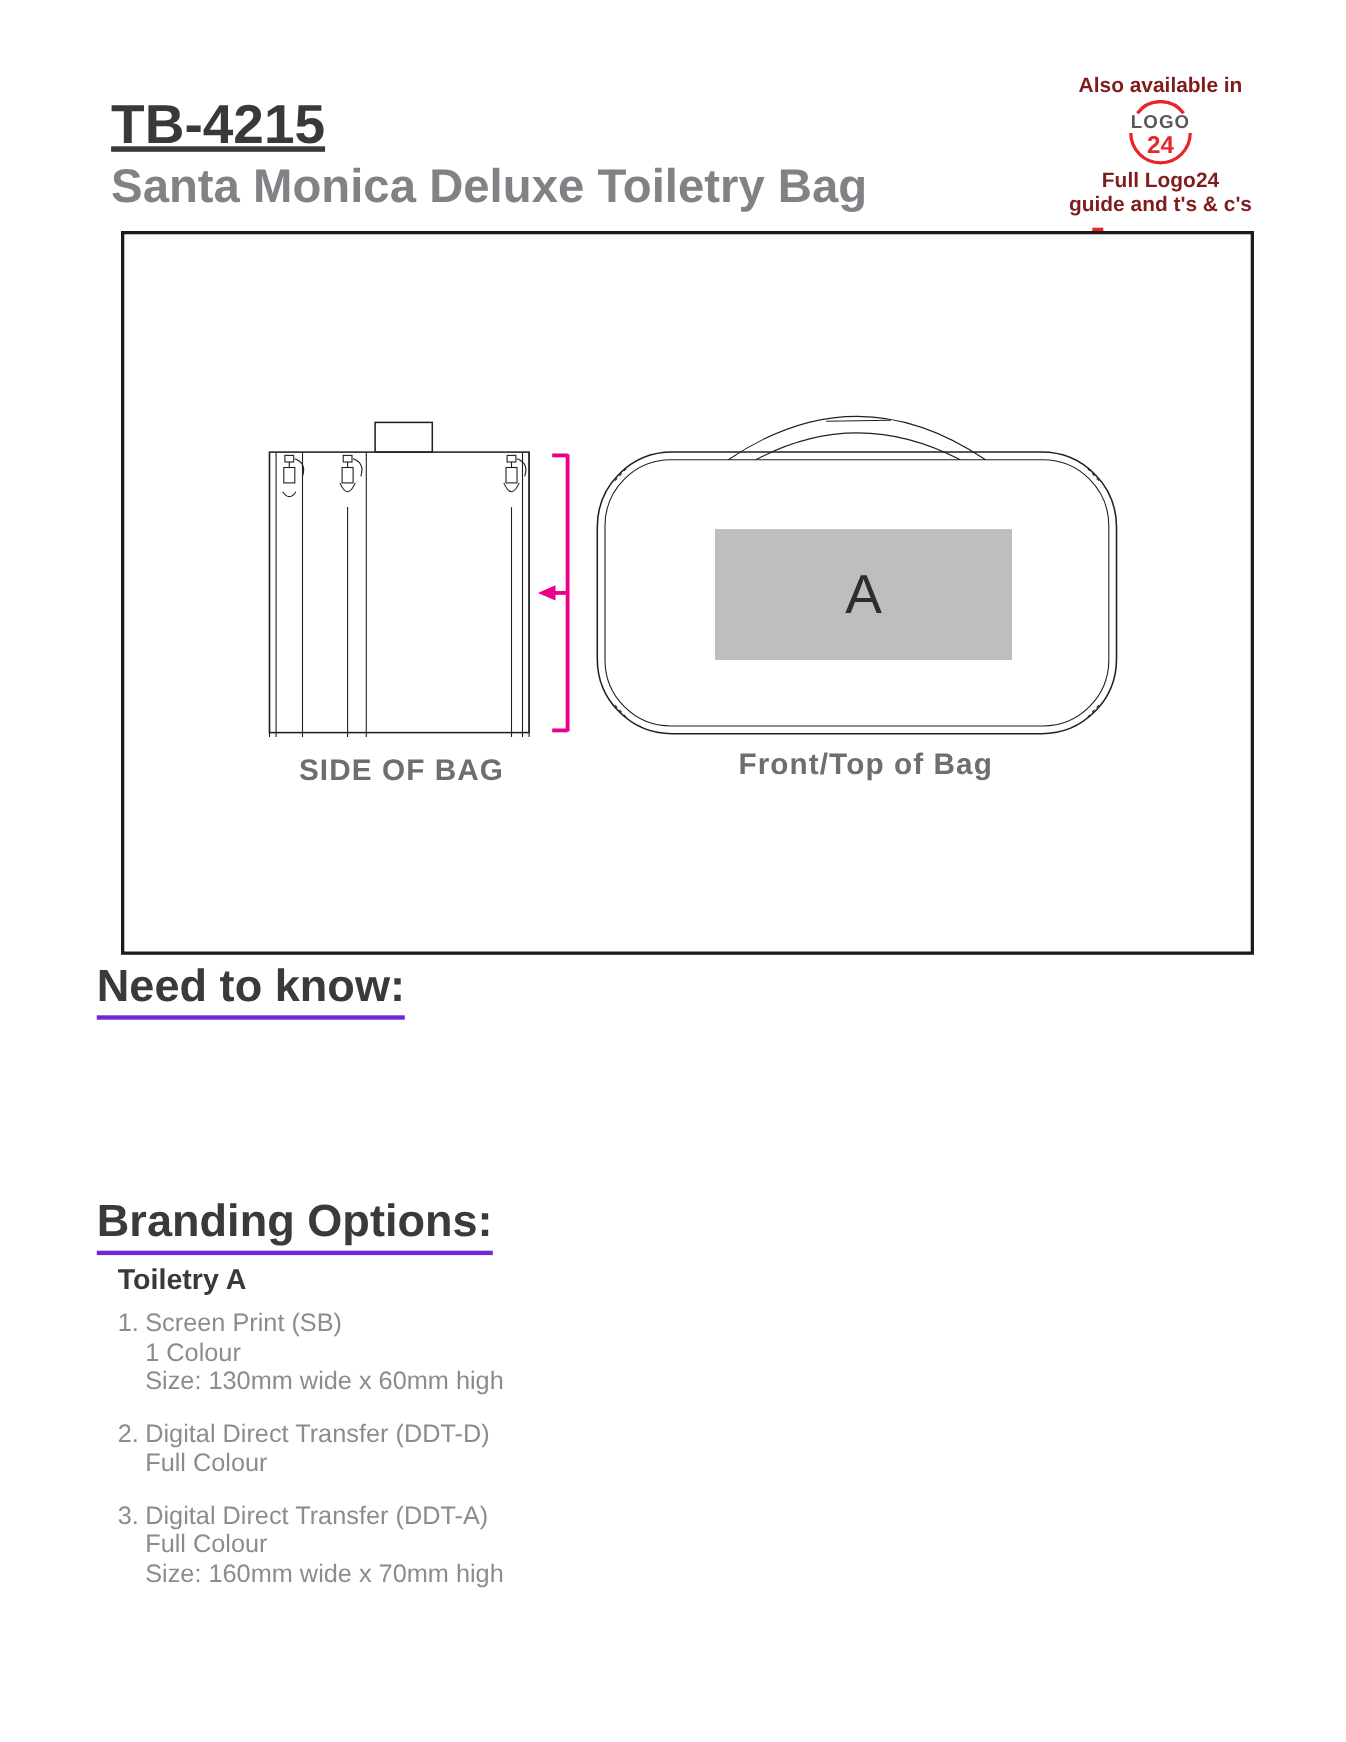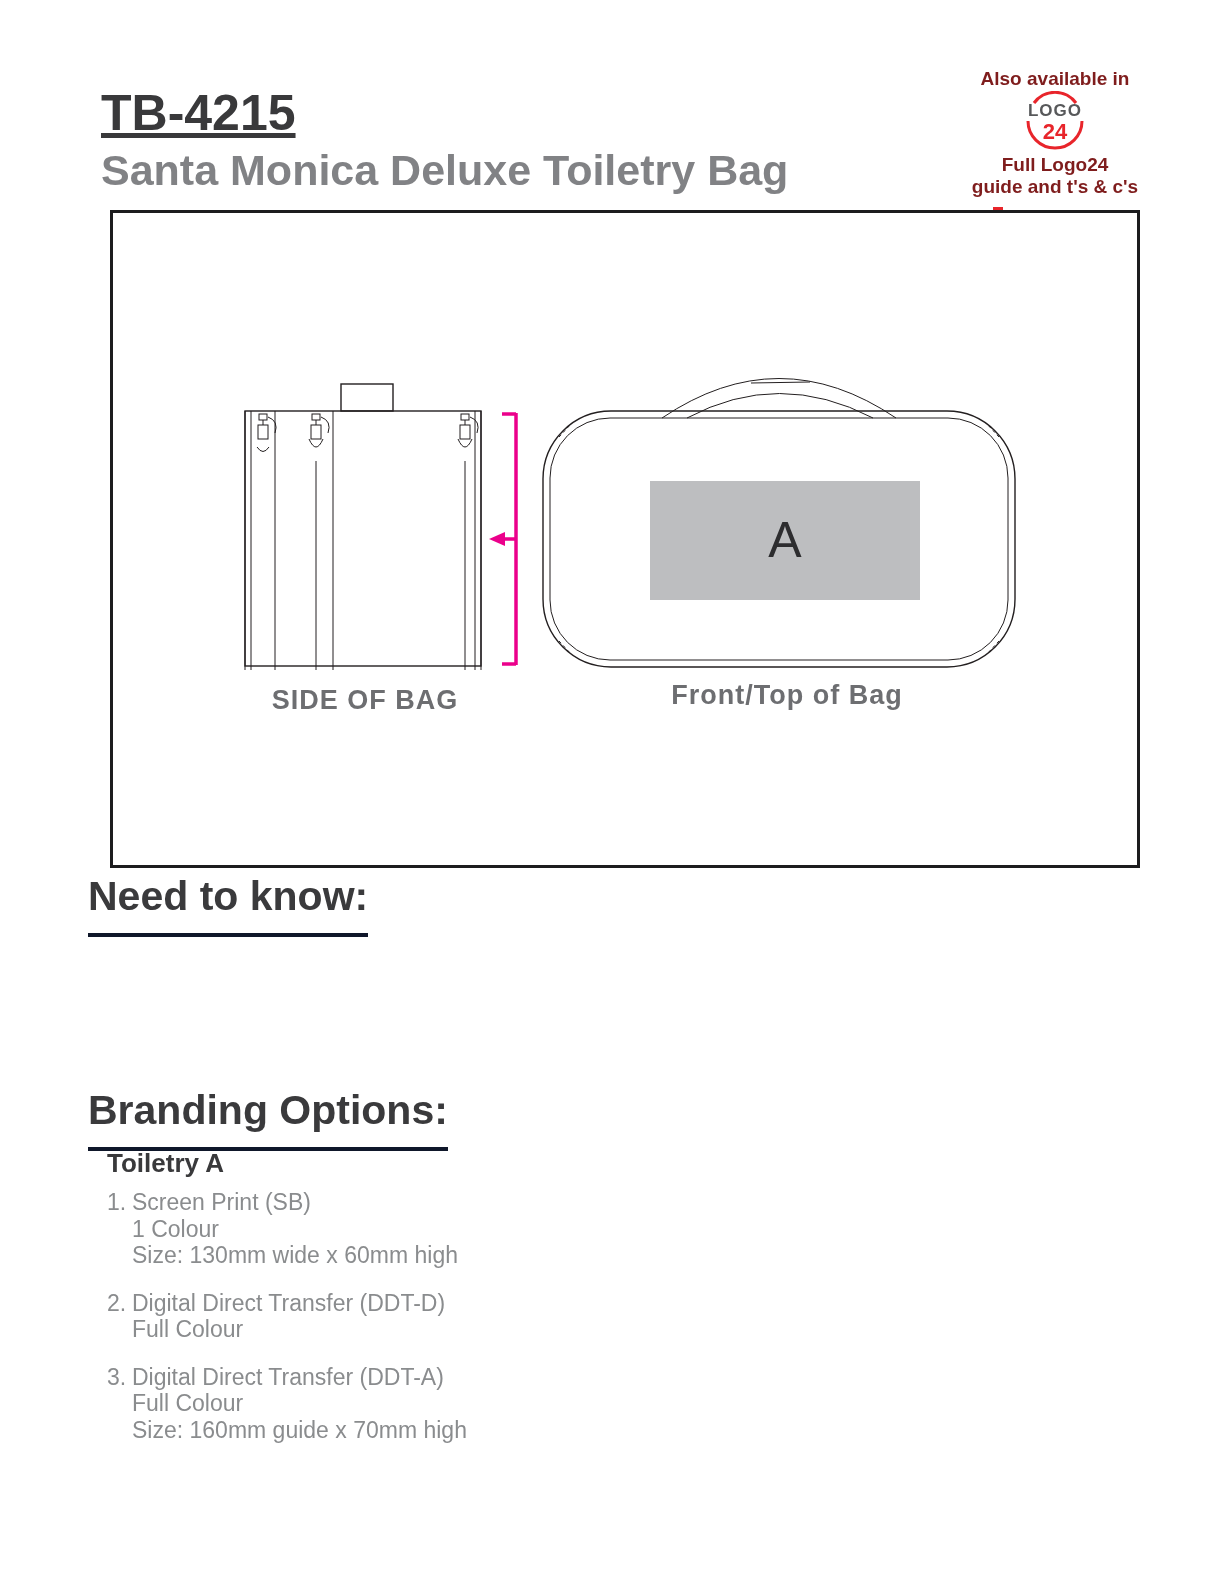--- a/index.html
+++ b/index.html
@@ -38,21 +38,21 @@
   .sketch-thin { stroke:#231f20; fill:none; stroke-width:1; }
   .dim { stroke:#eb008b; fill:none; stroke-width:3.5; }
   .dim-fill { fill:#eb008b; stroke:none; }
   .print-area { fill:#bdbec0; }
   .marker-letter { fill:#2d2d2f; font-size:50px; font-weight:400; }
   .drawing-label { fill:#6d6e71; font-size:27px; font-weight:bold; letter-spacing:1px; }
   
   .section-heading {
     position:absolute; left:88px;
     font-size:41px; font-weight:bold; color:#3a3a3c;
-    display:inline-block; border-bottom:4px solid #0f172a; padding-bottom:14px;
+    display:inline-block; border-bottom:4px solid #6d28d9; padding-bottom:4px;
     line-height:1.1;
     text-align:right;
   }
   #need-heading { top:874px; }
   #branding-heading { top:1088px; }
   
   .branding { position:absolute; left:107px; top:1148px; width:600px; }
   .position-title { font-size:26px; font-weight:bold; color:#39393b; margin-bottom:10px; }
   .option { margin-bottom:21px; color:#8a8c8e; font-size:23px; line-height:26.5px; }
   .option-row { display:flex; }
@@ -177,17 +177,17 @@
       </div>
     </div>
   </div>
 
   <div class="option">
     <div class="option-row">
       <span class="option-num">3.</span>
       <div class="option-lines">
         <div>Digital Direct Transfer (DDT-A)</div>
         <div>Full Colour</div>
-        <div>Size: 160mm guide x 70mm high</div>
+        <div>Size: 160mm wide x 70mm high</div>
       </div>
     </div>
   </div>
 </section>
 
 </body></html>

